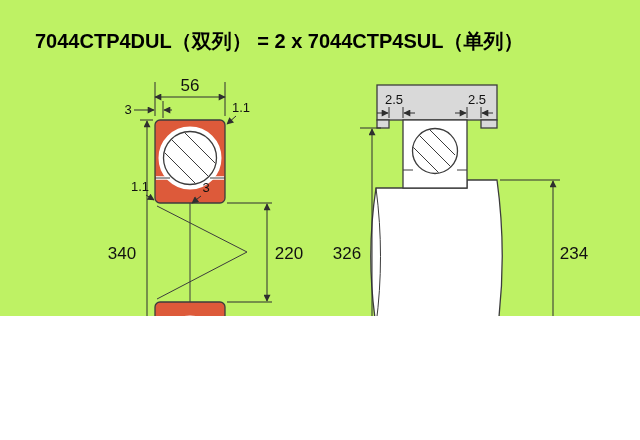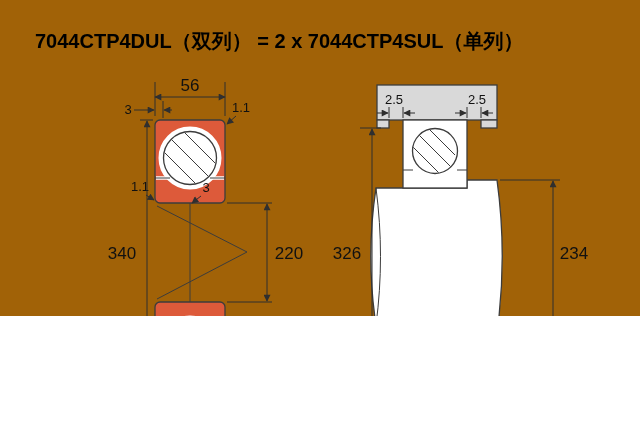--- a/index.html
+++ b/index.html
@@ -1,17 +1,17 @@
 <!DOCTYPE html>
 <html><head>
 <meta charset="utf-8">
 <style>
   *{box-sizing:border-box}
   html,body{margin:0;padding:0;background:#ffffff}
-  .stage{position:relative;width:640px;height:316px;background:#a16207;overflow:hidden;
+  .stage{position:relative;width:640px;height:316px;background:#bef264;overflow:hidden;
          font-family:"Liberation Sans",sans-serif}
   svg{display:block}
   .s{stroke:#3c3c3c;stroke-width:1.3}
   .t{stroke:#3c3c3c;stroke-width:1;fill:none}
   .d{stroke:#2f2f2f;stroke-width:1;fill:none}
   .wg{stroke:#ffffff;stroke-width:5}
   .wg2{stroke:#ffffff;stroke-width:3.5;fill:none}
   text{fill:#111111;font-family:"Liberation Sans",sans-serif}
   .lbl{font-size:17px}
   .lbl-sm{font-size:13px}

